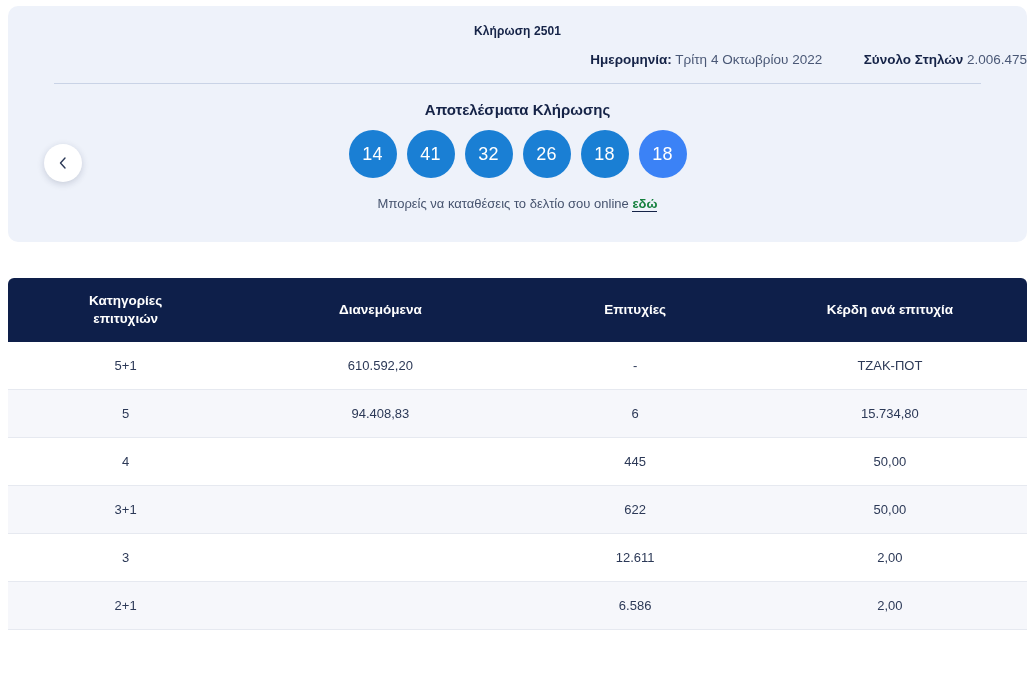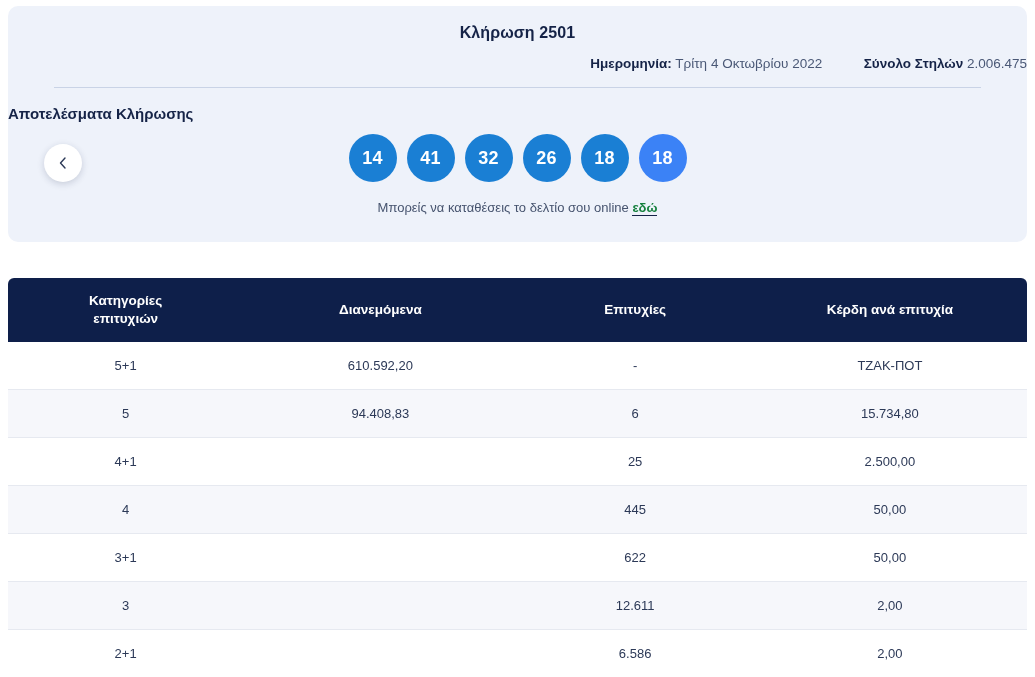--- a/index.html
+++ b/index.html
@@ -21,21 +21,21 @@
     margin: 6px 8px 0 8px;
     background: #eef2fa;
     border-radius: 10px;
     height: 236px;
     box-sizing: border-box;
     padding-top: 10px;
   }
 
   .draw-title {
     text-align: center;
-    font-size: 16px;
+    font-size: 12px;
     font-weight: bold;
     color: #152347;
     letter-spacing: 0.1px;
     margin-top: 8px;
   }
 
   .draw-meta {
     text-align: right;
     font-size: 13.5px;
     color: #4a5876;
@@ -50,21 +50,21 @@
     width: 34px;
   }
 
   .divider {
     height: 1px;
     background: #c9d3e6;
     margin: 16px 46px 0 46px;
   }
 
   .results-title {
-    text-align: left;
+    text-align: center;
     font-size: 15px;
     font-weight: bold;
     color: #152347;
     margin-top: 17px;
   }
 
   .balls {
     display: flex;
     justify-content: center;
     gap: 10px;
@@ -72,21 +72,21 @@
   }
   .ball {
     width: 48px;
     height: 48px;
     border-radius: 50%;
     display: flex;
     align-items: center;
     justify-content: center;
     color: #ffffff;
     font-size: 18px;
-    font-weight: bold;
+    font-weight: normal;
     letter-spacing: 0.3px;
   }
   .ball.main { background: #1a7fd4; }
   .ball.bonus { background: #3b82f6; }
 
   .online-note {
     text-align: center;
     font-size: 13px;
     color: #46536e;
     margin-top: 18px;
@@ -212,26 +212,20 @@
         <td>-</td>
         <td>ΤΖΑΚ-ΠΟΤ</td>
       </tr>
       <tr>
         <td>5</td>
         <td>94.408,83</td>
         <td>6</td>
         <td>15.734,80</td>
       </tr>
       <tr>
-        <td>4+1</td>
-        <td></td>
-        <td>25</td>
-        <td>2.500,00</td>
-      </tr>
-      <tr>
         <td>4</td>
         <td></td>
         <td>445</td>
         <td>50,00</td>
       </tr>
       <tr>
         <td>3+1</td>
         <td></td>
         <td>622</td>
         <td>50,00</td>

